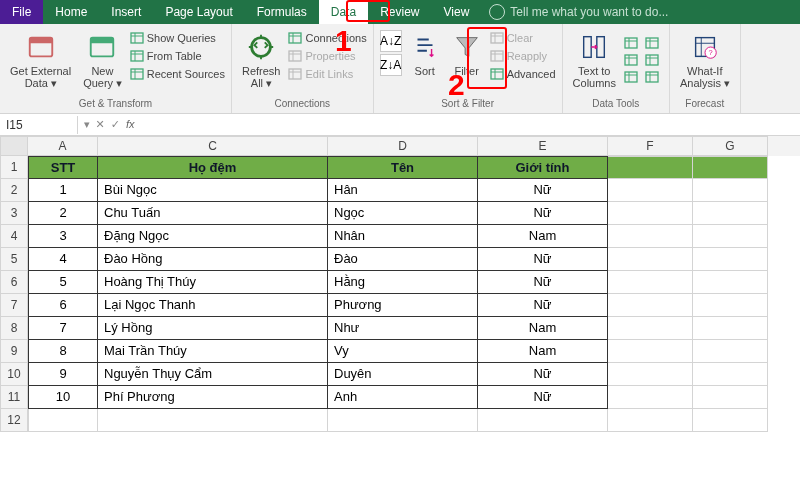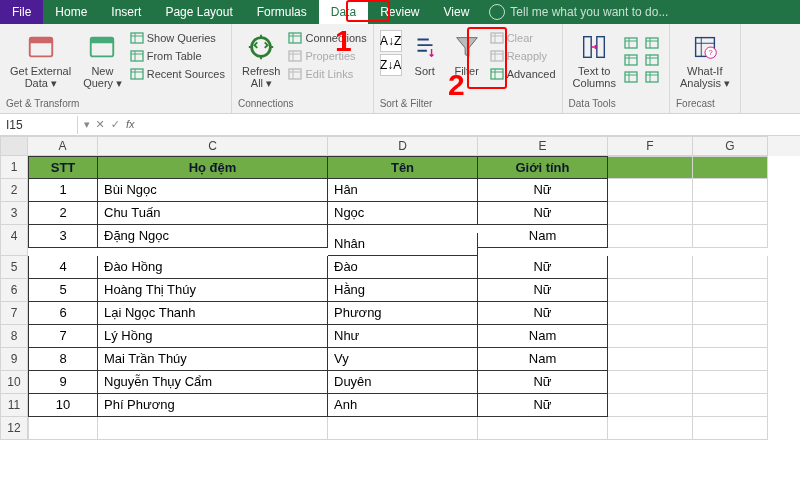--- a/index.html
+++ b/index.html
@@ -5,21 +5,21 @@
 *{box-sizing:border-box;margin:0;padding:0;font-family:"Segoe UI",Arial,sans-serif}
 body{width:800px;height:500px;background:#fff;overflow:hidden;position:relative}
 .tabs{display:flex;background:#217346;height:24px;align-items:stretch}
 .tab{padding:3px 12px;color:#fff;font-size:12px;cursor:pointer;display:flex;align-items:center}
 .tab.file{background:#4c1d95}
 .tab.active{background:#fff;color:#217346}
 .tell{color:#c5e0d1;font-size:12px;padding:3px 8px;display:flex;align-items:center;gap:5px}
 .tell::before{content:"";width:14px;height:14px;border:1px solid #c5e0d1;border-radius:50%;display:inline-block}
 .ribbon{display:flex;background:#f1f1f1;height:90px;border-bottom:1px solid #d4d4d4}
 .group{display:flex;flex-direction:column;padding:2px 6px;border-right:1px solid #d9d9d9}
-.gtitle{font-size:10px;color:#666;margin-top:auto;padding:2px 0}
+.gtitle{font-size:10px;color:#666;text-align:center;margin-top:auto;padding:2px 0}
 .gbody{display:flex;gap:4px;flex:1;align-items:flex-start;padding-top:4px}
 .bigbtn{display:flex;flex-direction:column;align-items:center;font-size:11px;color:#444;padding:2px 4px;cursor:pointer}
 .bigbtn .ic{width:30px;height:30px;margin-bottom:3px}
 .bigbtn span{line-height:1.1;text-align:center}
 .stack{display:flex;flex-direction:column;gap:2px;font-size:11px;color:#444}
 .stack .row{display:flex;align-items:center;gap:3px;cursor:pointer;padding:1px 0}
 .stack .row.dim{color:#aaa}
 .miniic{width:14px;height:14px;flex:0 0 14px}
 .sortpair{display:flex;flex-direction:column;gap:2px}
 .sortbtn{width:22px;height:22px;border:1px solid #c9c9c9;background:#fff;font-size:12px;display:flex;align-items:center;justify-content:center;cursor:pointer}
@@ -293,21 +293,21 @@
       <div class="cell" style="width: 230px;">Chu Tuấn</div>
       <div class="cell" style="width: 150px;">Ngọc</div>
       <div class="cell c" style="width: 130px;">Nữ</div>
       <div class="cell emp" style="width: 85px;"></div>
       <div class="cell emp" style="width: 75px;"></div>
     </div>
     <div class="row">
       <div class="rh">4</div>
       <div class="cell first c" style="width: 70px;">3</div>
       <div class="cell" style="width: 230px;">Đặng Ngọc</div>
-      <div class="cell" style="width: 150px; margin-top: 8px;">Nhân</div>
+      <div class="cell" style="width: 150px;">Nhân</div>
       <div class="cell c" style="width: 130px;">Nam</div>
       <div class="cell emp" style="width: 85px;"></div>
       <div class="cell emp" style="width: 75px;"></div>
     </div>
     <div class="row">
       <div class="rh">5</div>
       <div class="cell first c" style="width: 70px;">4</div>
       <div class="cell" style="width: 230px;">Đào Hồng</div>
       <div class="cell" style="width: 150px;">Đào</div>
       <div class="cell c" style="width: 130px;">Nữ</div>

